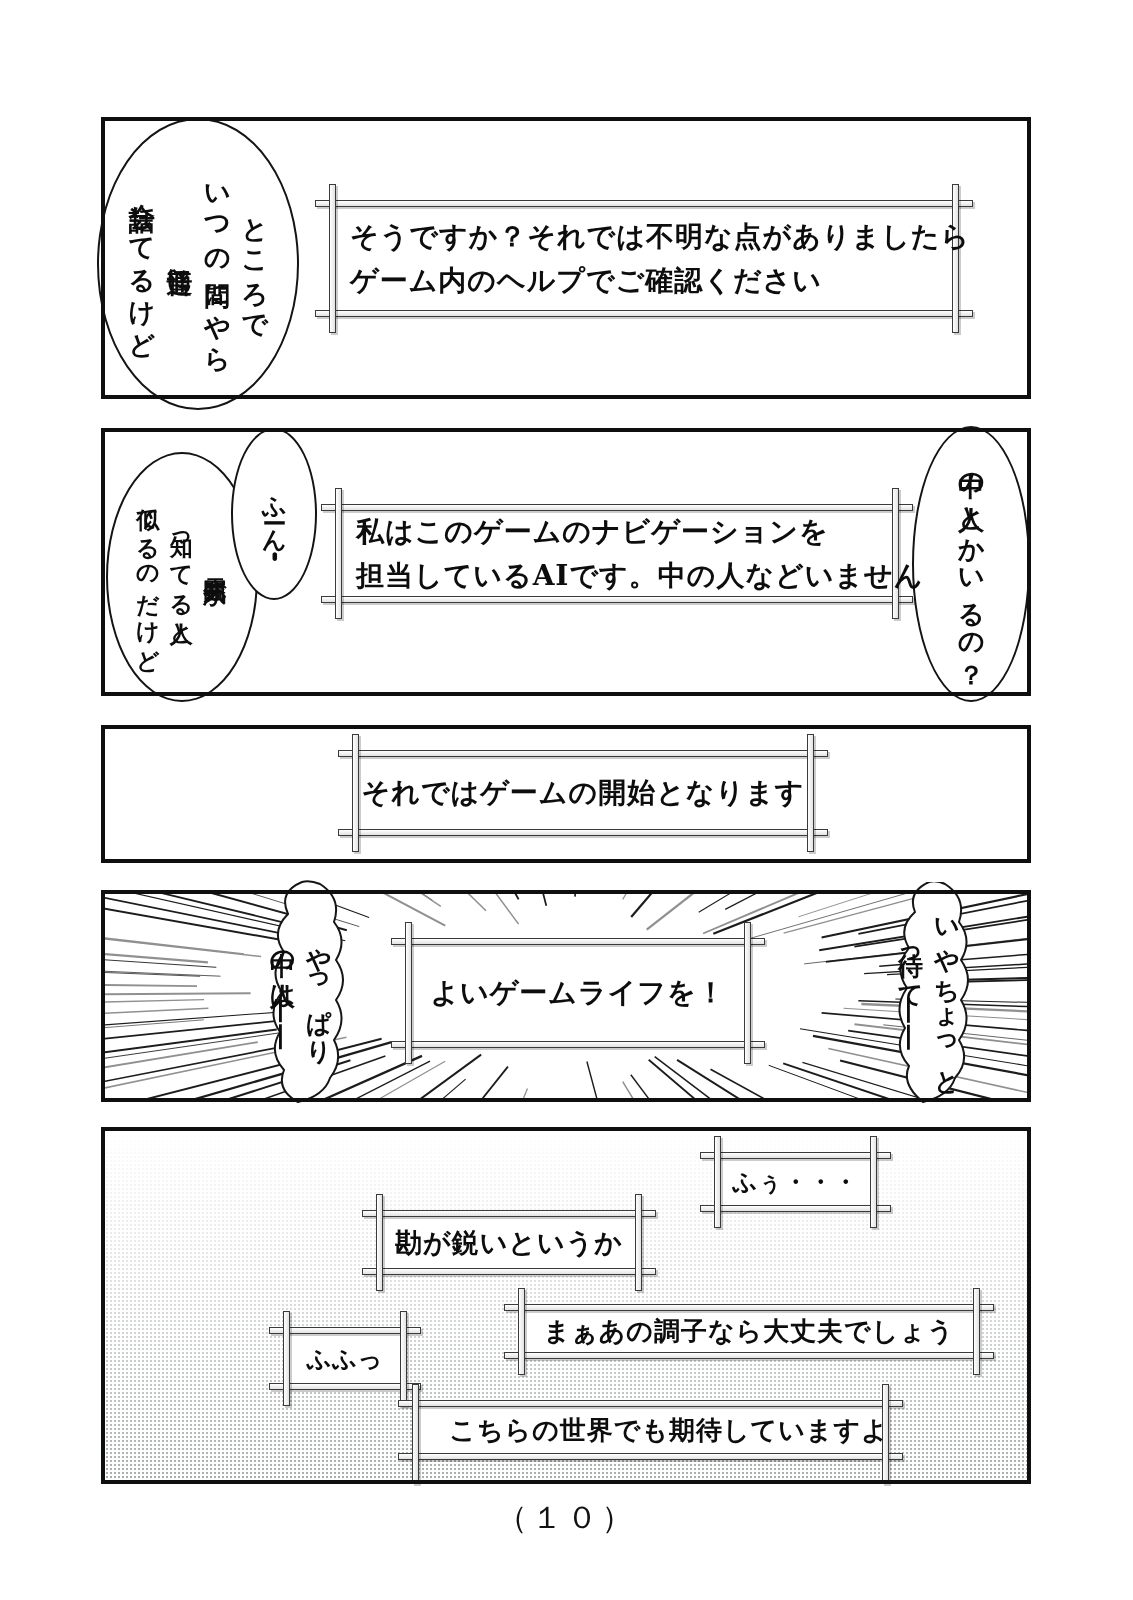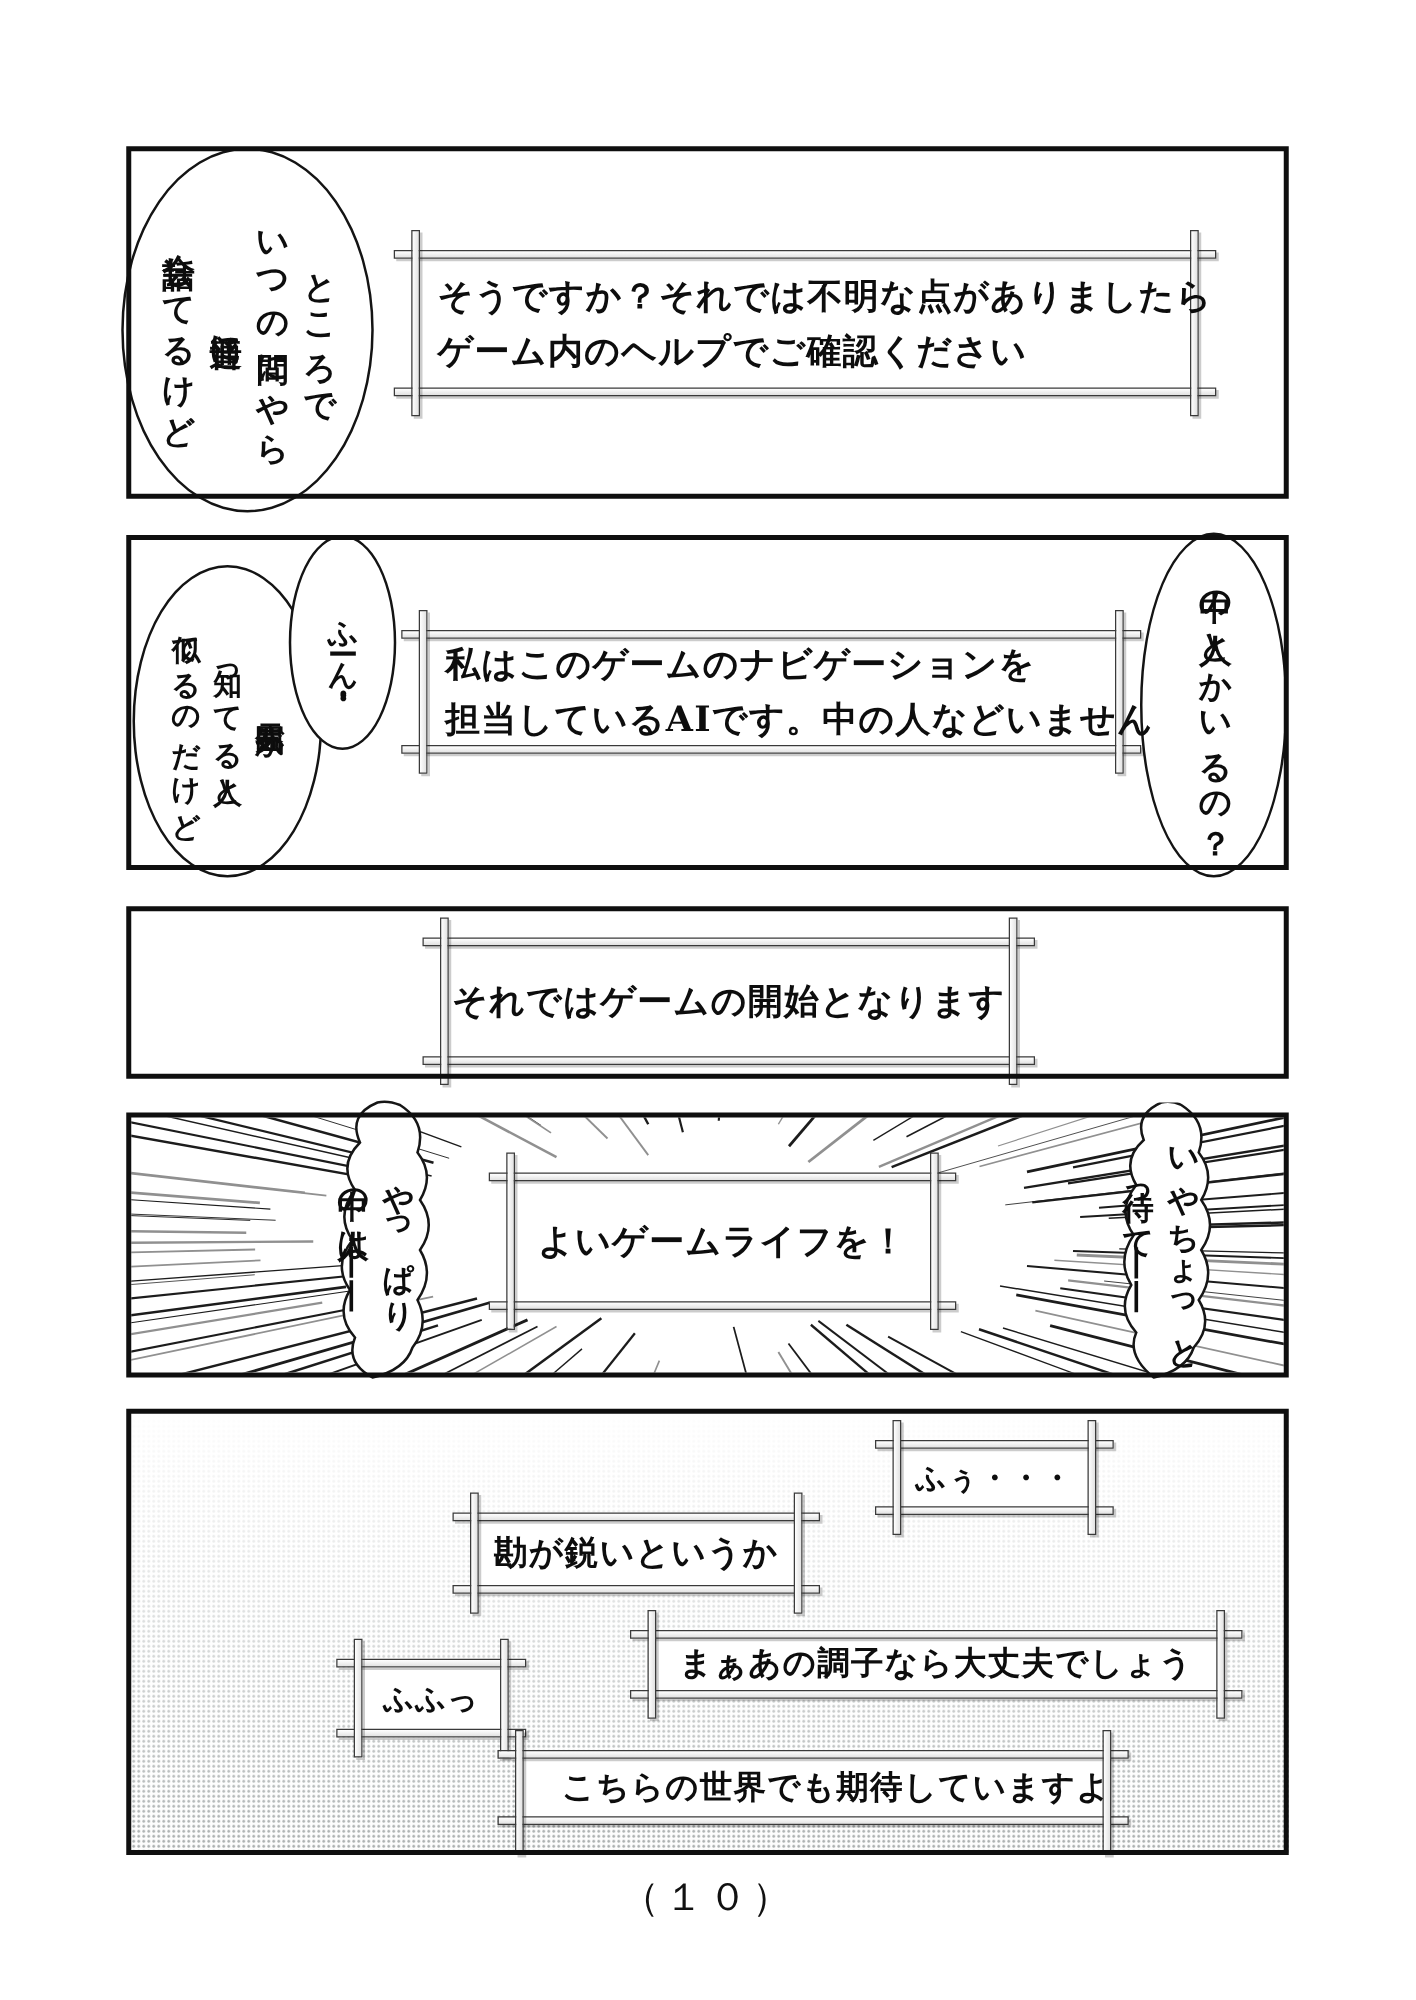--- a/index.html
+++ b/index.html
@@ -104,21 +104,21 @@
       </div>
     </div>
     <div class="ebubble" style="left:811px;top:-2px;width:118px;height:276px;z-index:3;">
       <div class="vtext" style="font-size:26px;">
         <div>中の人とかいるの？</div>
       </div>
     </div>
   </div>
 
   <div class="panel panel-3">
-    <div class="tbox" style="left:251px;top:25px;width:462px;height:102px;">
+    <div class="tbox" style="left:251px;top:25px;width:462px;height:86px;">
       <div class="bar h top"></div>
       <div class="bar h bottom"></div>
       <div class="bar v left"></div>
       <div class="bar v right"></div>
       <div class="tb-text center" style="font-size:28px;">
         <div>それではゲームの開始となります</div>
       </div>
     </div>
   </div>
 

